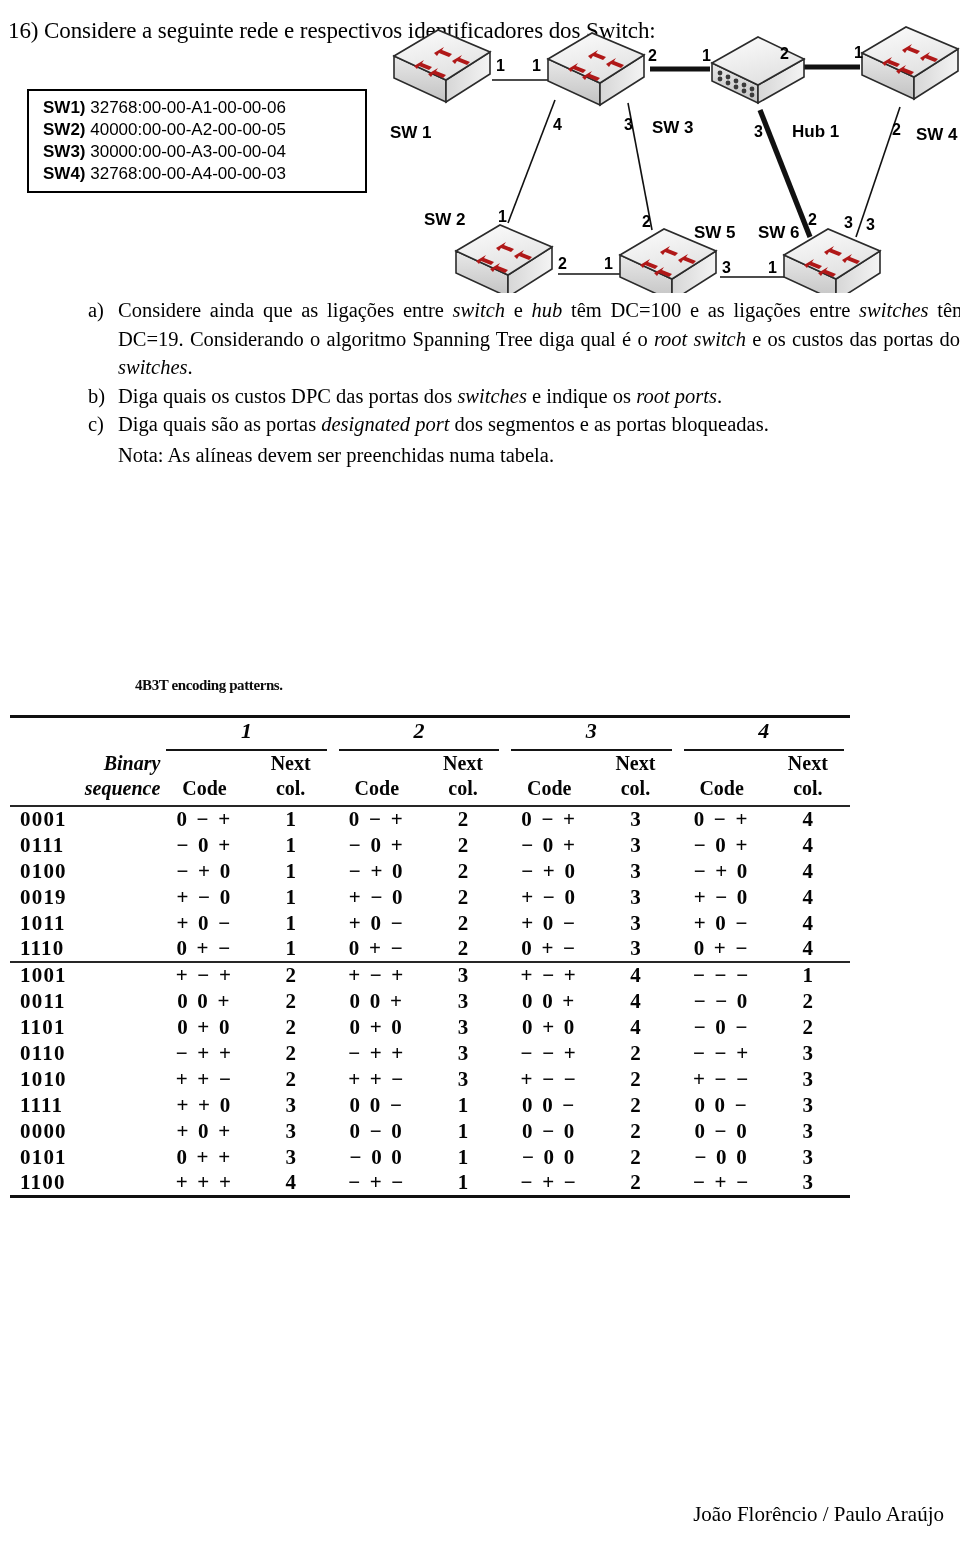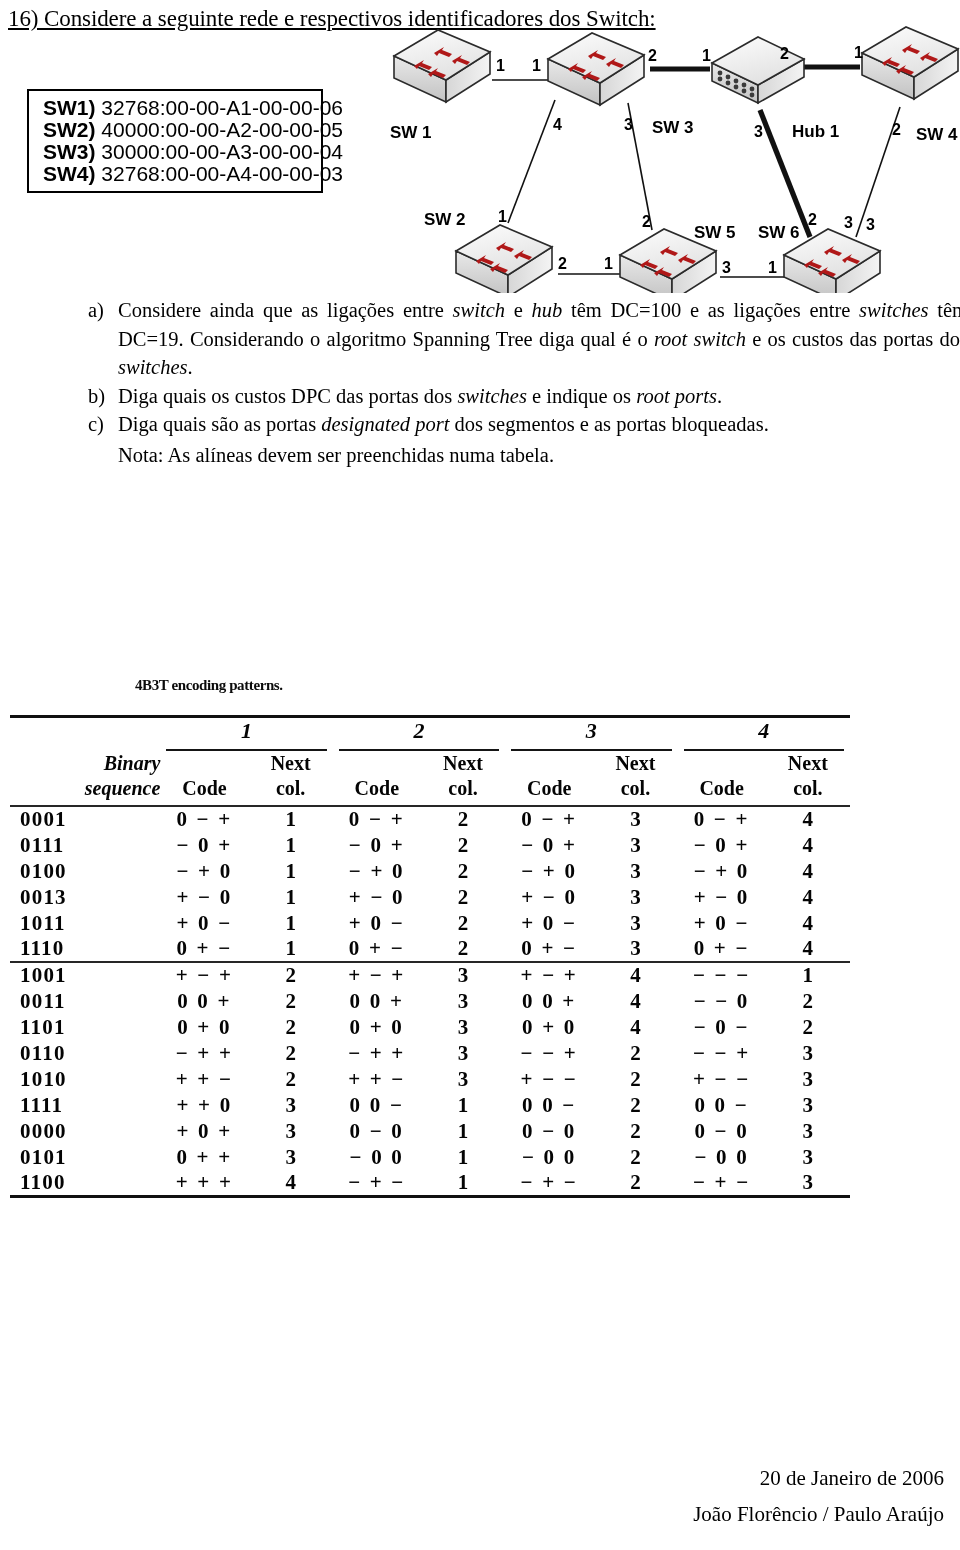--- a/index.html
+++ b/index.html
@@ -13,38 +13,37 @@
     position: relative;
     font-family: "Liberation Serif", serif;
     color: #000000;
     overflow: hidden;
   }
 
   
   #question-heading {
     position: absolute;
     left: 8px;
-    top: 6px;
+    top: 18px;
     font-size: 23px;
     letter-spacing: -0.1px;
     white-space: nowrap;
-    text-decoration: underline;
   }
 
   
   #switch-id-box {
     position: absolute;
     left: 27px;
     top: 89px;
-    width: 296px;
+    width: 340px;
     border: 2px solid #000;
     padding: 6px 8px 6px 14px;
     box-sizing: border-box;
     font-family: "Liberation Sans", sans-serif;
-    font-size: 21px;
+    font-size: 17px;
     line-height: 22.1px;
   }
   #switch-id-box .sw-row { white-space: nowrap; }
   #switch-id-box .sw-key { font-weight: bold; }
 
   
   #network-diagram {
     position: absolute;
     left: 380px;
     top: 25px;
@@ -440,21 +439,21 @@
             <td class="code">− + 0</td>
             <td class="nextcol">1</td>
             <td class="code">− + 0</td>
             <td class="nextcol">2</td>
             <td class="code">− + 0</td>
             <td class="nextcol">3</td>
             <td class="code">− + 0</td>
             <td class="nextcol">4</td>
           </tr>
           <tr>
-            <td class="binary">0013</td>
+            <td class="binary">0019</td>
             <td class="code">+ − 0</td>
             <td class="nextcol">1</td>
             <td class="code">+ − 0</td>
             <td class="nextcol">2</td>
             <td class="code">+ − 0</td>
             <td class="nextcol">3</td>
             <td class="code">+ − 0</td>
             <td class="nextcol">4</td>
           </tr>
           <tr>
@@ -577,15 +576,14 @@
             <td class="nextcol">2</td>
             <td class="code">− + −</td>
             <td class="nextcol">3</td>
           </tr>
         </tbody>
     </table>
   </div>
 </div>
 
 <div id="footer">
-  <div>20 de Janeiro de 2006</div>
   <div>João Florêncio / Paulo Araújo</div>
 </div>
 
 </body></html>

